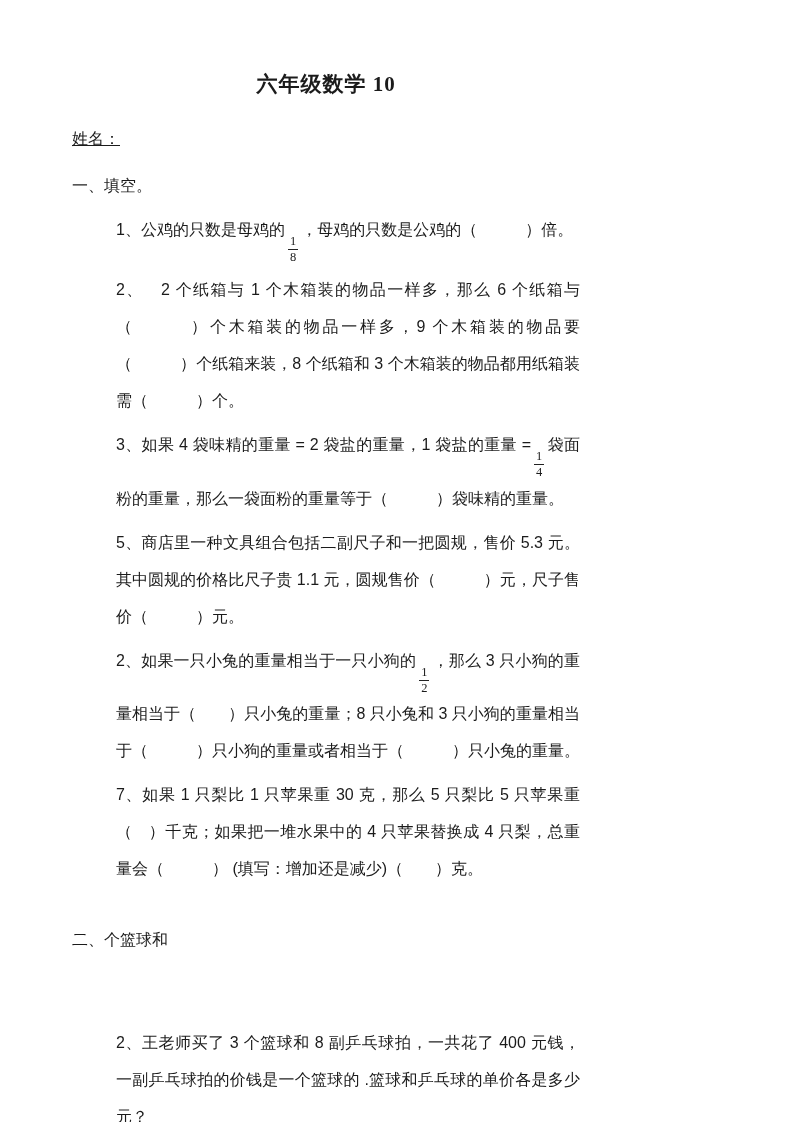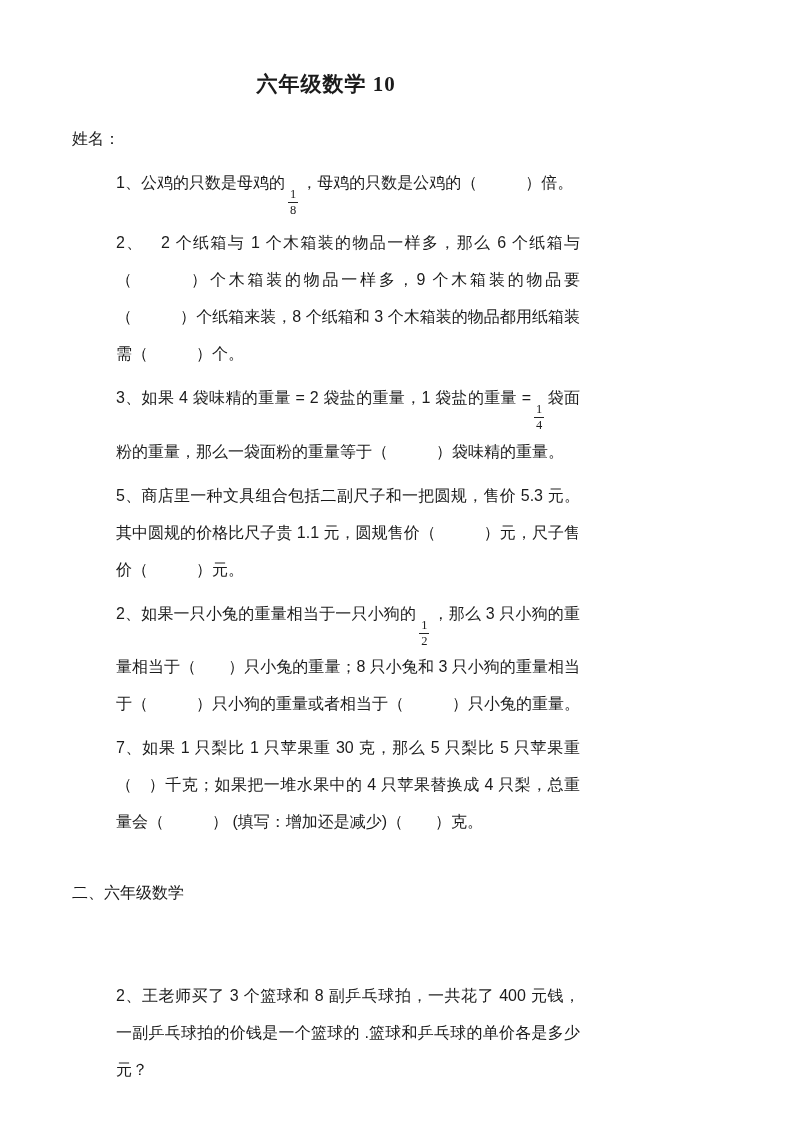--- a/index.html
+++ b/index.html
@@ -26,21 +26,21 @@
     text-align: center;
     margin: 0;
     letter-spacing: 1px;
   }
   .line {
     font-size: 16px;
     line-height: 37px;
     text-align: justify;
     margin: 0;
   }
-  .name-line   { margin-top: 22px; }
+  .name-line   { margin-top: 22px; text-decoration: underline; }
   .sec-heading { margin-top: 10px; }
   .q           { margin-top: 7px; margin-left: 44px; }
   .sec2-heading{ margin-top: 34px; }
   .q-gap-large { margin-top: 66px; }
 
   .frac {
     display: inline-flex;
     flex-direction: column;
     align-items: center;
     vertical-align: -10px;
@@ -61,20 +61,21 @@
 </head>
 <body>
 
 <div class="page">
   <div class="content">
 
     <h1 class="doc-title">六年级数学 10</h1>
 
     <p class="line name-line">姓名：</p>
 
+    <p class="line sec-heading">一、填空。</p>
 
     <p class="line q"><span>1、公鸡的只数是母鸡的</span><span class="frac">
           <span class="num">1</span>
           <span class="den">8</span>
         </span><span>，母鸡的只数是公鸡的（　　　）倍。</span></p>
 
     <p class="line q"><span>2、　2 个纸箱与 1 个木箱装的物品一样多，那么 6 个纸箱与（　　　）个木箱装的物品一样多，9 个木箱装的物品要（　　　）个纸箱来装，8 个纸箱和 3 个木箱装的物品都用纸箱装需（　　　）个。</span></p>
 
     <p class="line q"><span>3、如果 4 袋味精的重量 = 2 袋盐的重量，1 袋盐的重量 =</span><span class="frac">
           <span class="num">1</span>
@@ -84,19 +85,19 @@
 
     <p class="line q"><span>5、商店里一种文具组合包括二副尺子和一把圆规，售价 5.3 元。其中圆规的价格比尺子贵 1.1 元，圆规售价（　　　）元，尺子售价（　　　）元。</span></p>
 
     <p class="line q"><span>2、如果一只小兔的重量相当于一只小狗的</span><span class="frac">
           <span class="num">1</span>
           <span class="den">2</span>
         </span><span>，那么 3 只小狗的重量相当于（　　）只小兔的重量；8 只小兔和 3 只小狗的重量相当于（　　　）只小狗的重量或者相当于（　　　）只小兔的重量。</span></p>
 
     <p class="line q"><span>7、如果 1 只梨比 1 只苹果重 30 克，那么 5 只梨比 5 只苹果重（　）千克；如果把一堆水果中的 4 只苹果替换成 4 只梨，总重量会（　　　） (填写：增加还是减少)（　　）克。</span></p>
 
-    <p class="line sec2-heading">二、六年级数学</p>
+    <p class="line sec2-heading">二、个篮球和</p>
 
 
     <p class="line q q-gap-large"><span>2、王老师买了 3 个篮球和 8 副乒乓球拍，一共花了 400 元钱，一副乒乓球拍的价钱是一个篮球的</span><span> .篮球和乒乓球的单价各是多少元？</span></p>
 
   </div>
 </div>
 
 </body></html>

